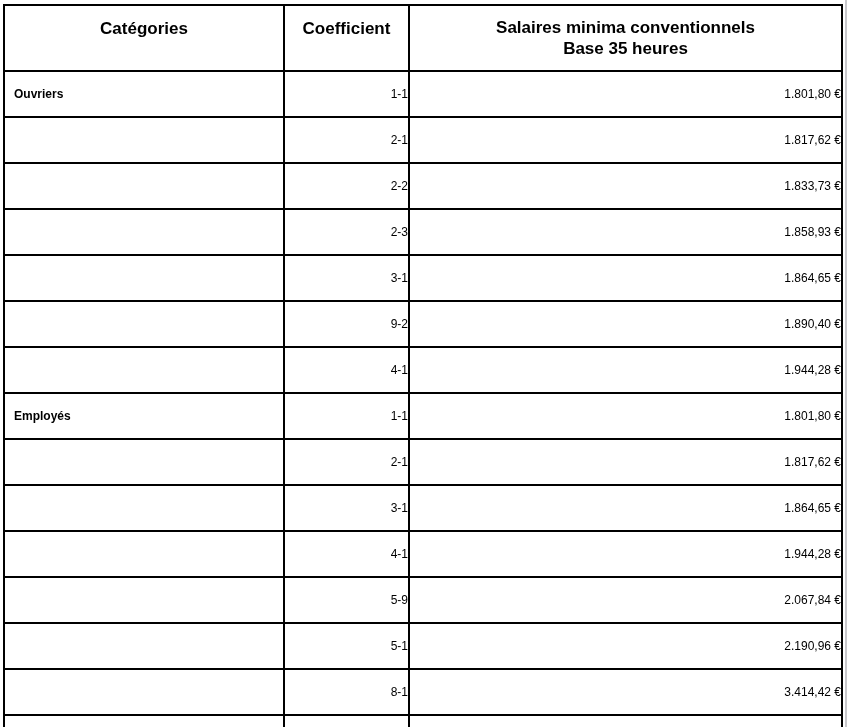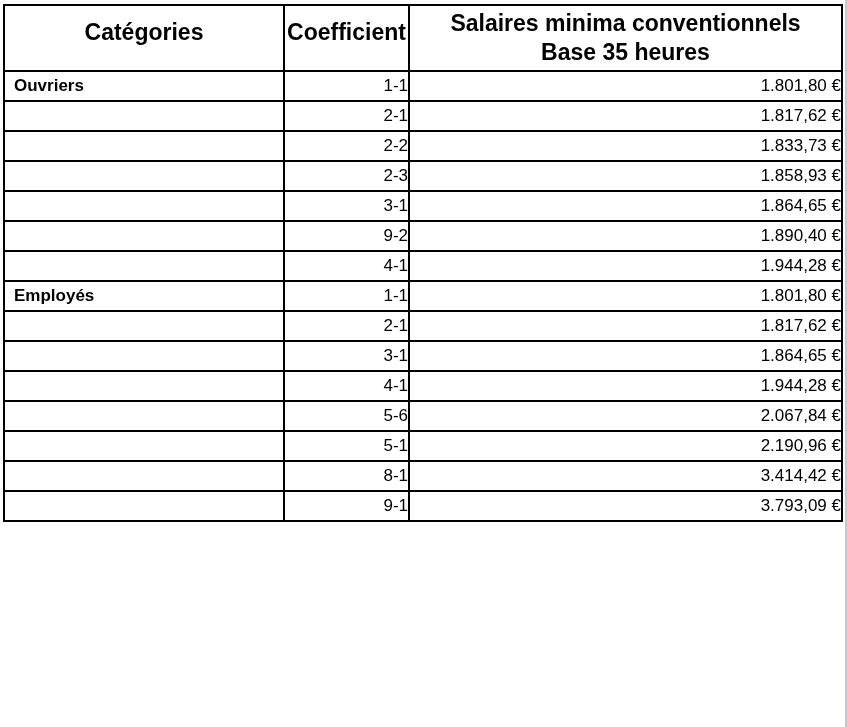--- a/index.html
+++ b/index.html
@@ -28,33 +28,33 @@
     border: 2px solid #000000;
     background: #ffffff;
     overflow: hidden;
     white-space: nowrap;
   }
   col.c-cat  { width: 280px; }
   col.c-coef { width: 125px; }
   col.c-sal  { width: 433px; }
   thead th {
     height: 66px;
-    font-size: 23px;
+    font-size: 17px;
     font-weight: bold;
     text-align: center;
     vertical-align: middle;
     line-height: 1.25;
   }
   thead th.th-cat, thead th.th-coef {
     vertical-align: top;
     padding-top: 12px;
   }
   tbody td {
-    height: 30px;
-    font-size: 17px;
+    height: 46px;
+    font-size: 12px;
     vertical-align: middle;
     margin-left: 21px;
   }
   td.cell-category {
     font-weight: bold;
     text-align: left;
     padding-left: 9px;
   }
   td.cell-coef, td.cell-salary {
     text-align: right;
@@ -144,21 +144,21 @@
 
   <tr>
     <td class="cell-category"></td>
     <td class="cell-coef">4-1</td>
     <td class="cell-salary">1.944,28 €</td>
   </tr>
 
 
   <tr>
     <td class="cell-category"></td>
-    <td class="cell-coef">5-6</td>
+    <td class="cell-coef">5-9</td>
     <td class="cell-salary">2.067,84 €</td>
   </tr>
 
   <tr>
     <td class="cell-category"></td>
     <td class="cell-coef">5-1</td>
     <td class="cell-salary">2.190,96 €</td>
   </tr>
 
 

